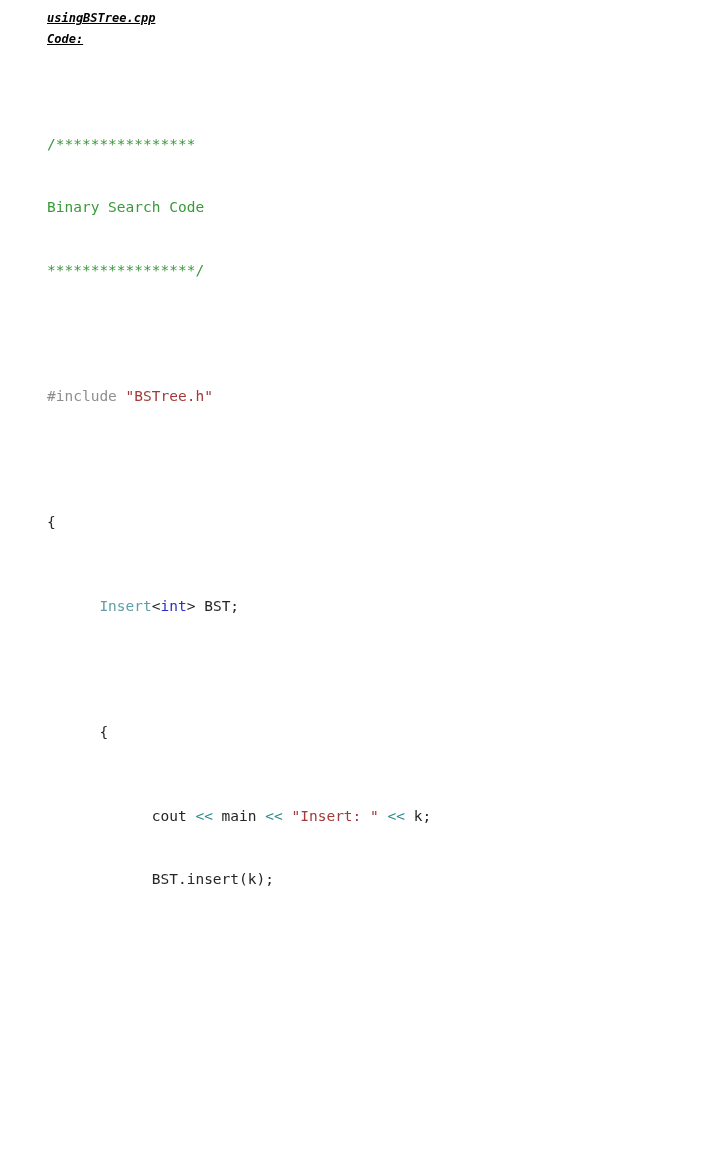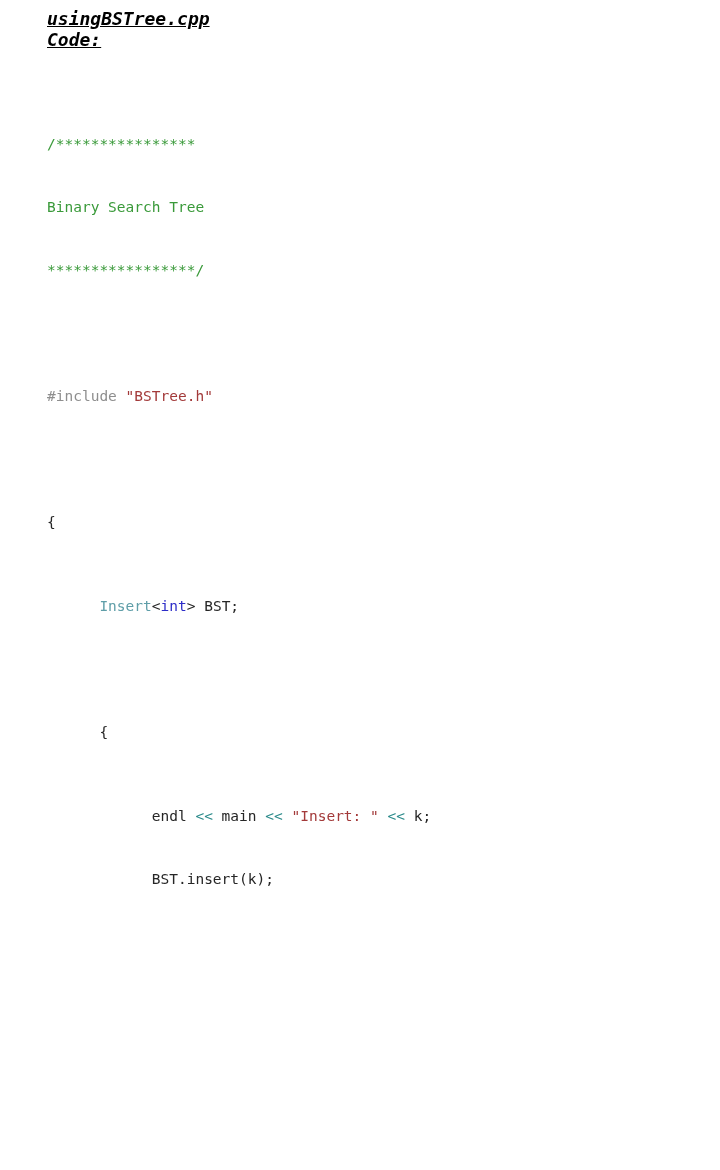--- a/index.html
+++ b/index.html
@@ -17,21 +17,21 @@
   #page {
     position: relative;
     width: 720px;
     height: 1170px;
     background: #ffffff;
     box-sizing: border-box;
     padding: 8px 0 0 47px;
   }
   .doc-title {
     font-family: "DejaVu Sans Mono", "Liberation Mono", monospace;
-    font-size: 18px;
+    font-size: 12px;
     line-height: 21px;
     font-weight: bold;
     font-style: italic;
     text-decoration: underline;
     color: #000000;
     white-space: pre;
     display: block;
     width: max-content;
     letter-spacing: 0px;
   }
@@ -68,32 +68,32 @@
 <div id="page">
 
   <div class="title-block">
     <span class="doc-title">usingBSTree.cpp</span>
     <span class="doc-title">Code:</span>
   </div>
 
   <div class="code-block">
 
     <span class="ln"><span class="c-cmt">/****************</span></span>
-    <span class="ln"><span class="c-cmt">Binary Search Tree</span></span>
+    <span class="ln"><span class="c-cmt">Binary Search Code</span></span>
     <span class="ln"><span class="c-cmt">*****************/</span></span>
     <span class="ln"> </span>
     <span class="ln"><span class="c-pre">#include </span><span class="c-str">"BSTree.h"</span></span>
     <span class="ln"> </span>
     <span class="ln"><span class="c-plain">{</span></span>
 
     <span class="ln"><span class="c-plain">      </span><span class="c-type">Insert</span><span class="c-plain">&lt;</span><span class="c-kw">int</span><span class="c-plain">&gt; BST;</span></span>
     <span class="ln"> </span>
     <span class="ln"><span class="c-plain">      </span><span class="c-plain">{</span></span>
 
-    <span class="ln"><span class="c-plain">            </span><span class="c-plain">endl </span><span class="c-op">&lt;&lt;</span><span class="c-plain"> main </span><span class="c-op">&lt;&lt;</span><span class="c-plain"> </span><span class="c-str">"Insert: "</span><span class="c-plain"> </span><span class="c-op">&lt;&lt;</span><span class="c-plain"> k;</span></span>
+    <span class="ln"><span class="c-plain">            </span><span class="c-plain">cout </span><span class="c-op">&lt;&lt;</span><span class="c-plain"> main </span><span class="c-op">&lt;&lt;</span><span class="c-plain"> </span><span class="c-str">"Insert: "</span><span class="c-plain"> </span><span class="c-op">&lt;&lt;</span><span class="c-plain"> k;</span></span>
     <span class="ln"><span class="c-plain">            </span><span class="c-plain">BST.insert(k);</span></span>
     
 
     
     
     
     
     
 
     

